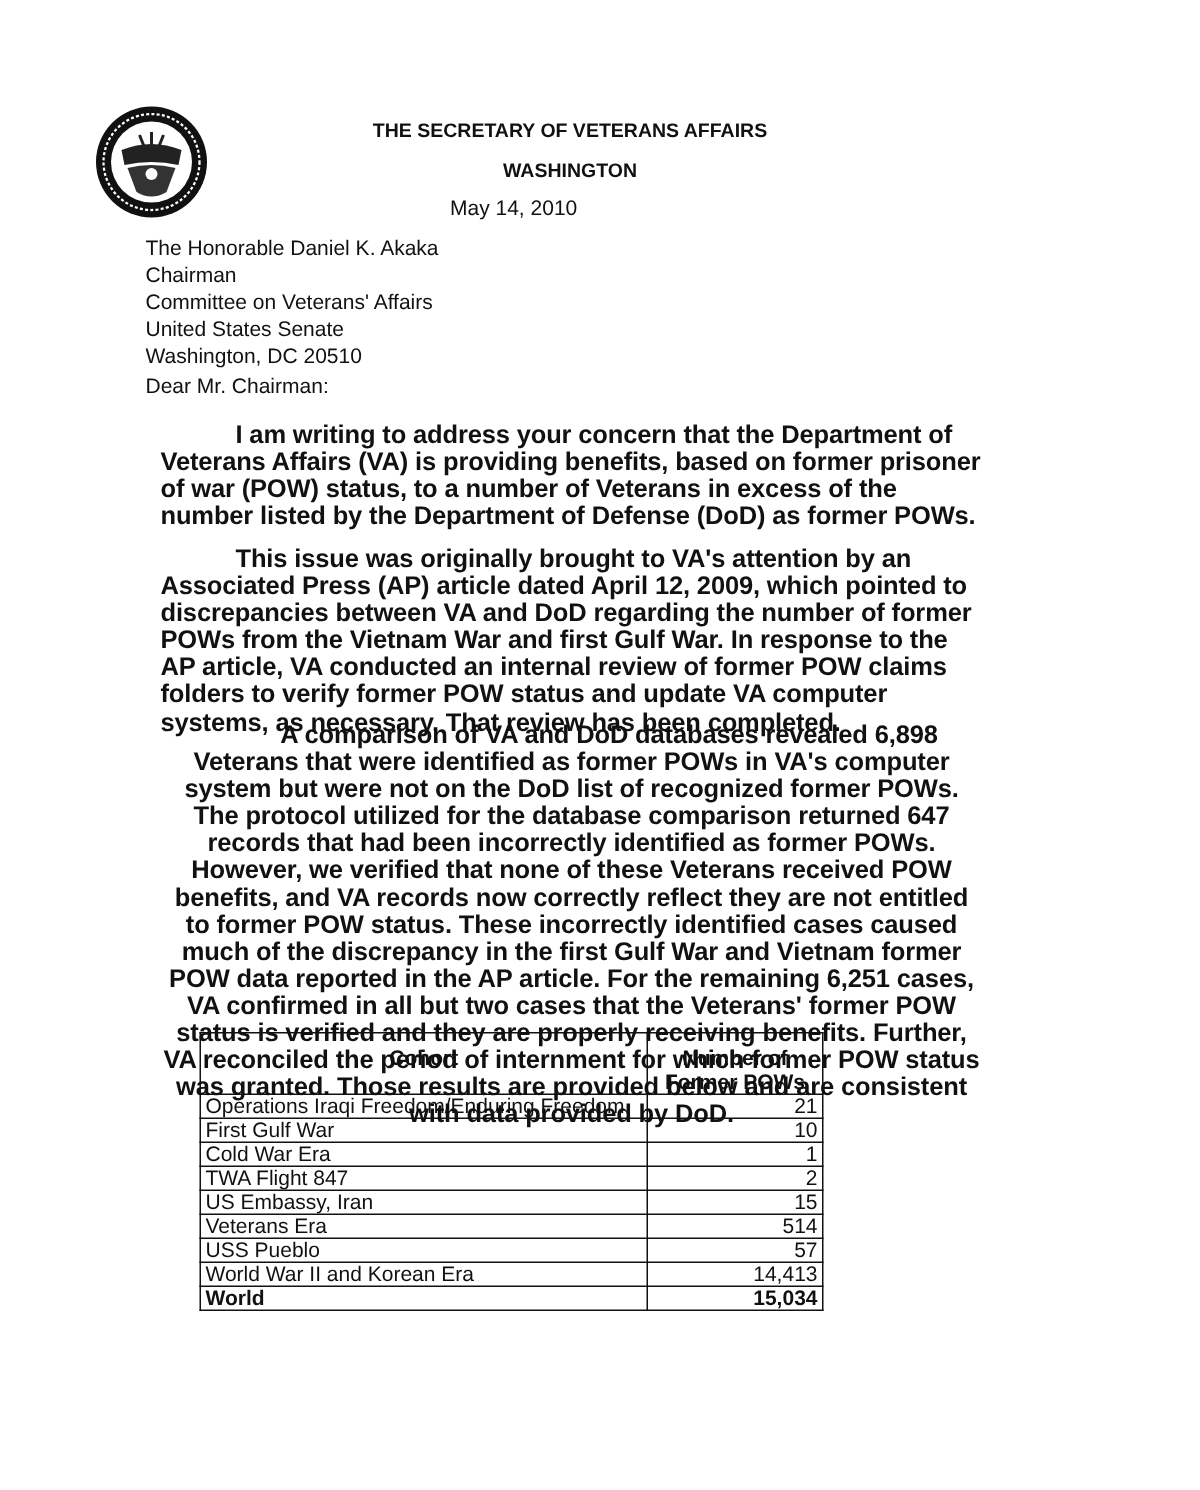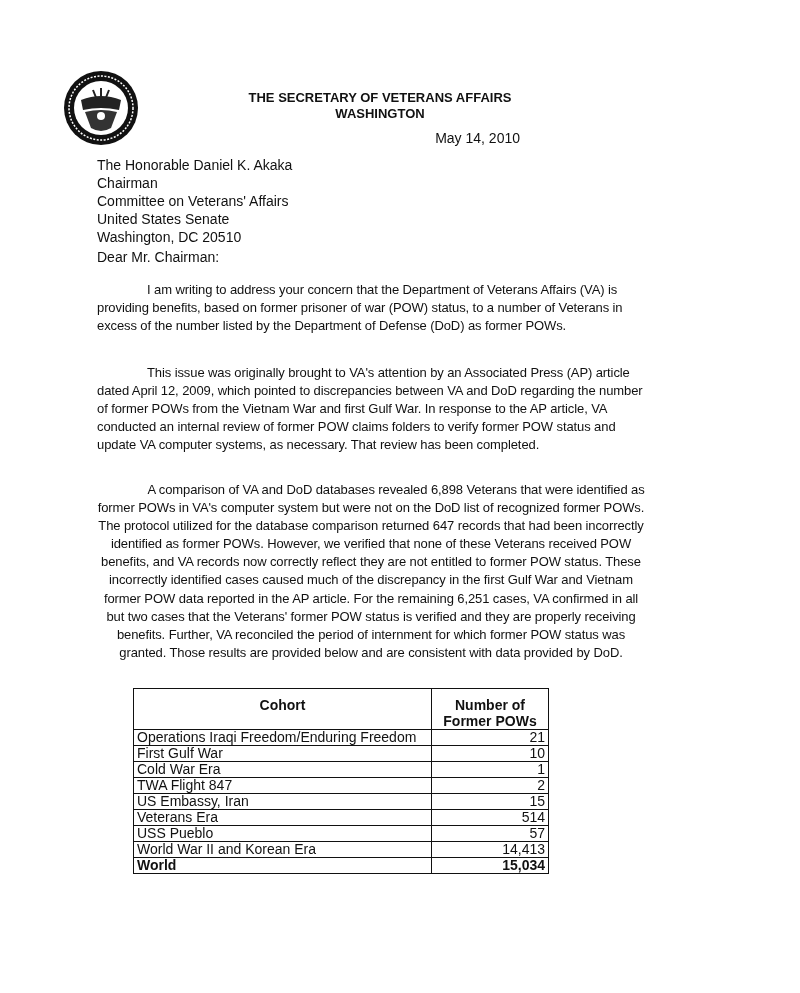--- a/index.html
+++ b/index.html
@@ -7,34 +7,34 @@
     width: 800px; height: 993px; position: relative; overflow: hidden;
     font-family: "Liberation Sans", sans-serif; color: #111;
   }
   .seal {
     position: absolute; left: 63px; top: 70px; width: 76px; height: 76px;
   }
   .letterhead {
     position: absolute; left: 180px; width: 400px; text-align: center;
     font-weight: bold; font-size: 13px; line-height: 16px;
   }
-  .lh-title { top: 90px; }
+  .lh-title { top: 79px; }
   .lh-city { top: 106px; }
   .date {
-    position: absolute; left: 300px; width: 220px; text-align: right;
+    position: absolute; left: 300px; width: 220px; text-align: left;
     top: 130px; font-size: 14px;
   }
   .addr {
     position: absolute; left: 97px; top: 156px; font-size: 14px; line-height: 18px;
   }
   .addr div { white-space: nowrap; }
   .salutation { position: absolute; left: 97px; top: 249px; font-size: 14px; }
   .para {
-    position: absolute; left: 97px; width: 548px; font-size: 13px; line-height: 18.1px;
-    text-indent: 50px; text-align: left; letter-spacing: -0.1px;
+    position: absolute; left: 107px; width: 548px; font-size: 17px; line-height: 18.1px;
+    text-indent: 50px; text-align: left; letter-spacing: -0.1px; font-weight: bold;
   }
   .p1 { top: 281px; }
   .p2 { top: 364px; }
   .p3 { top: 481px; text-align: center; }
   table.cohorts {
     position: absolute; left: 133px; top: 688px; width: 416px;
     border-collapse: collapse; font-size: 14px;
   }
   table.cohorts th, table.cohorts td {
     border: 1.3px solid #111; padding: 0 3px; line-height: 15px; height: 15px;

